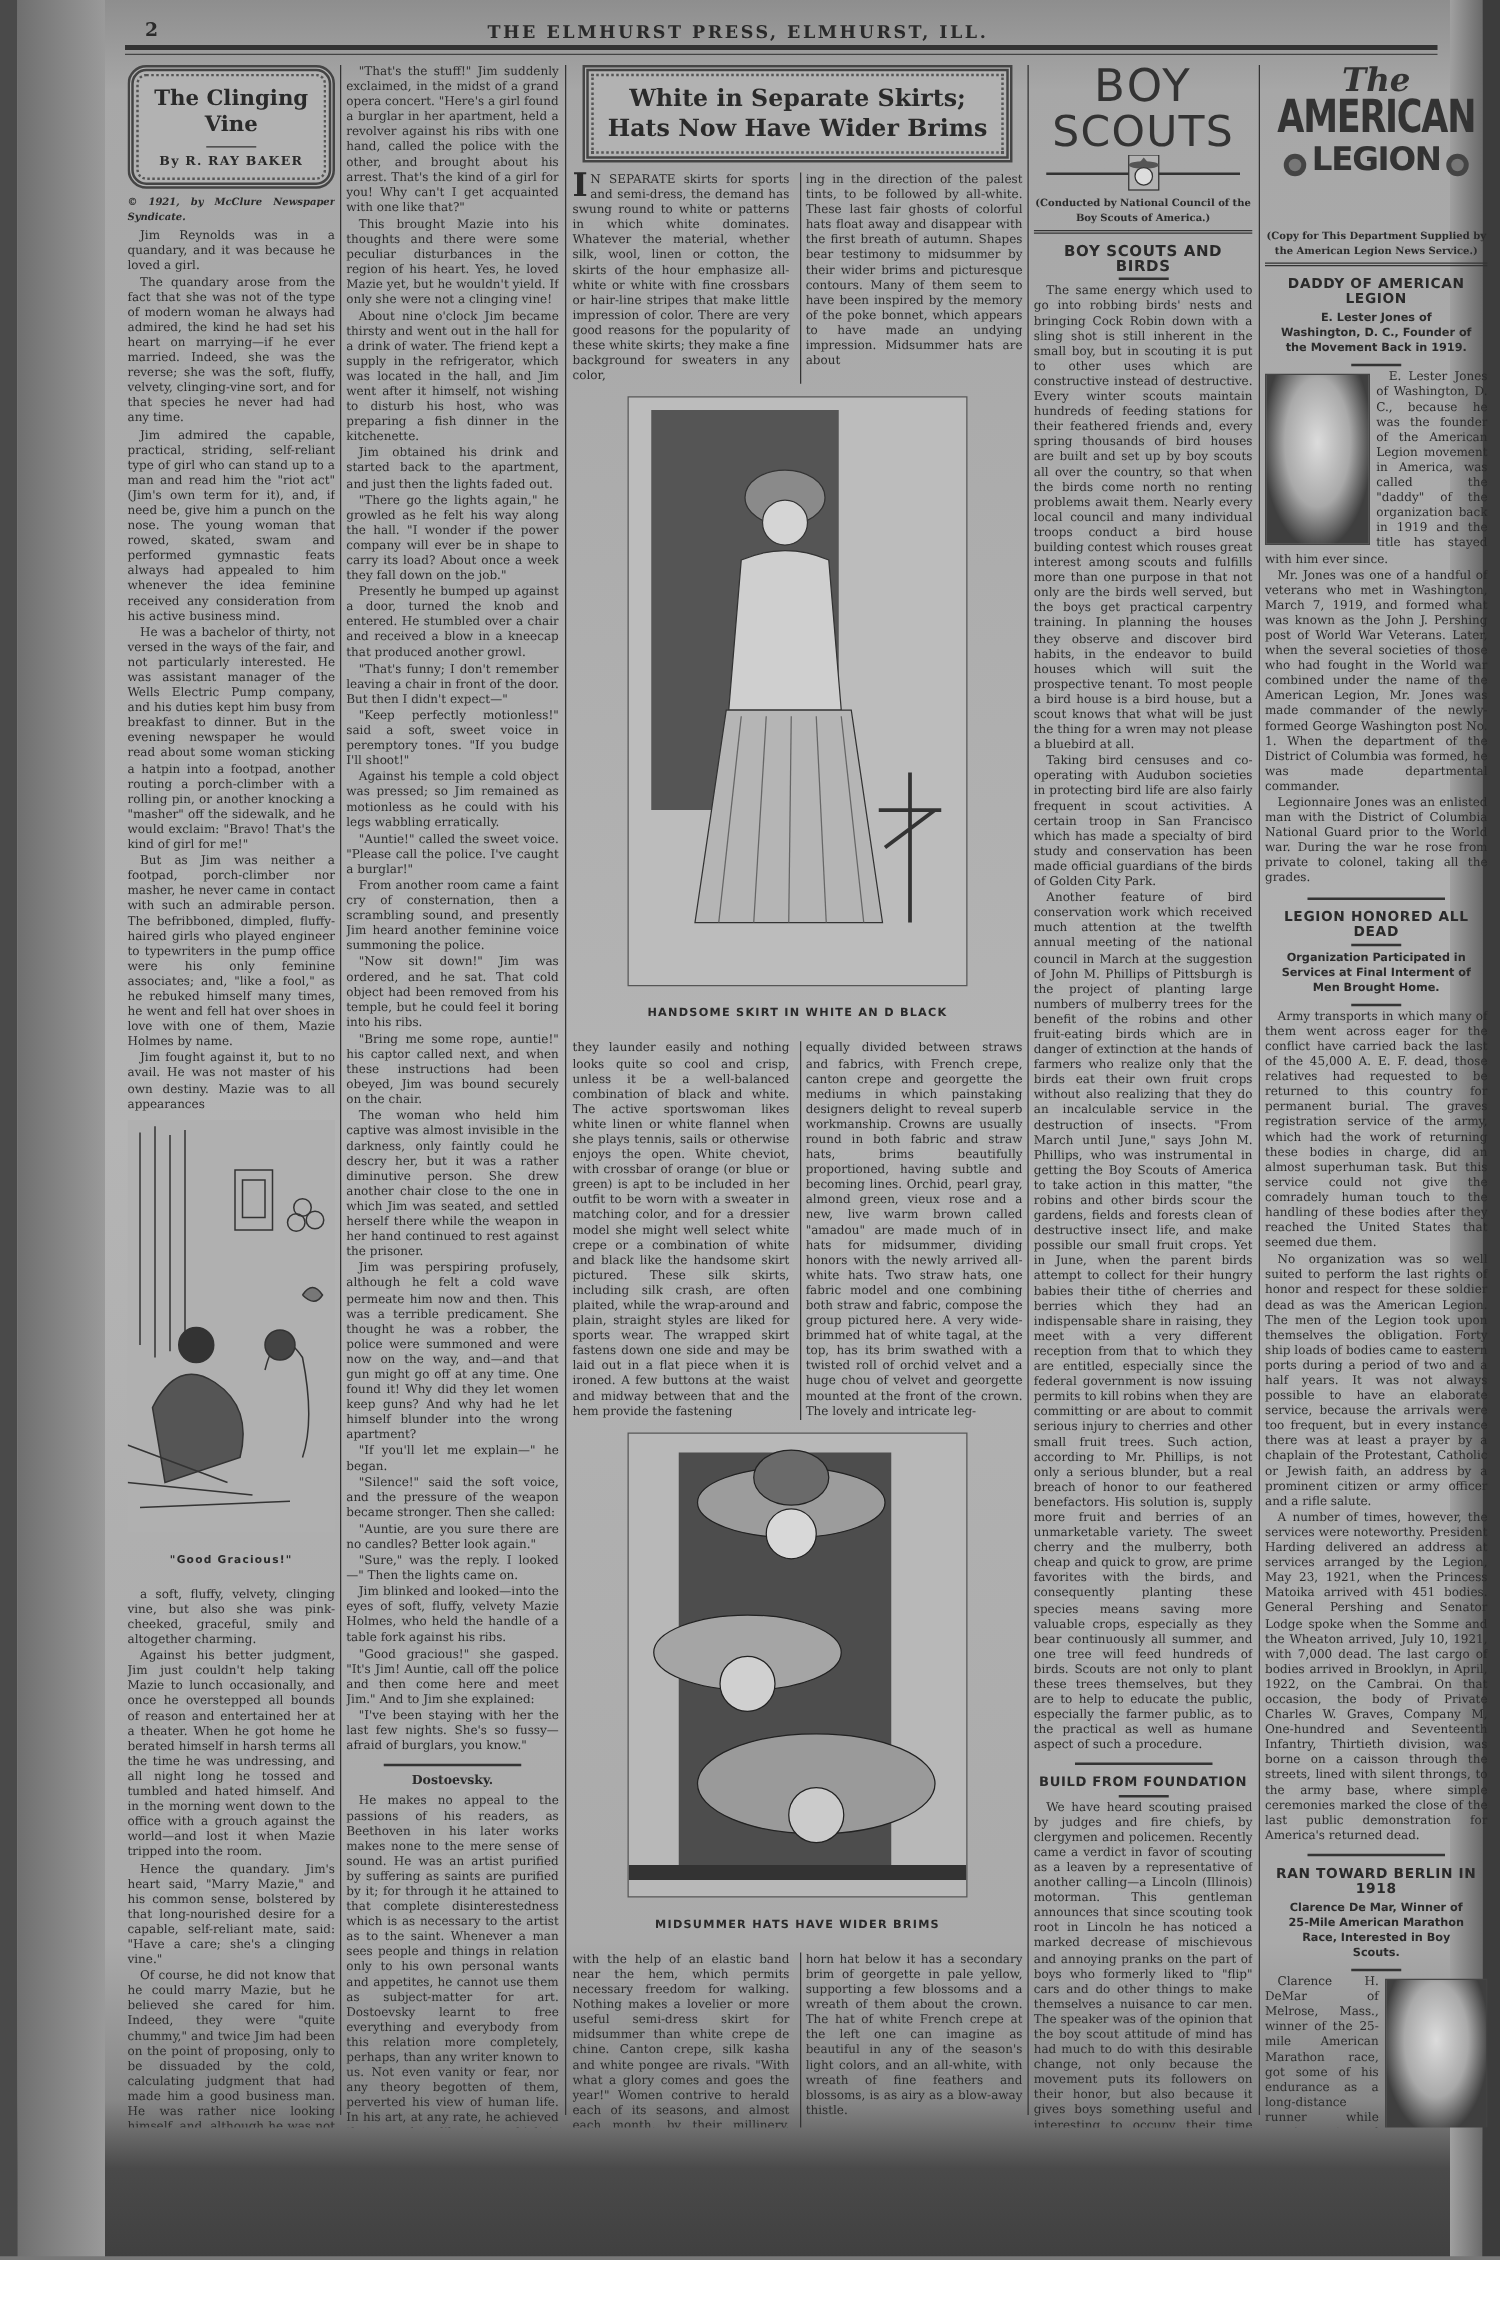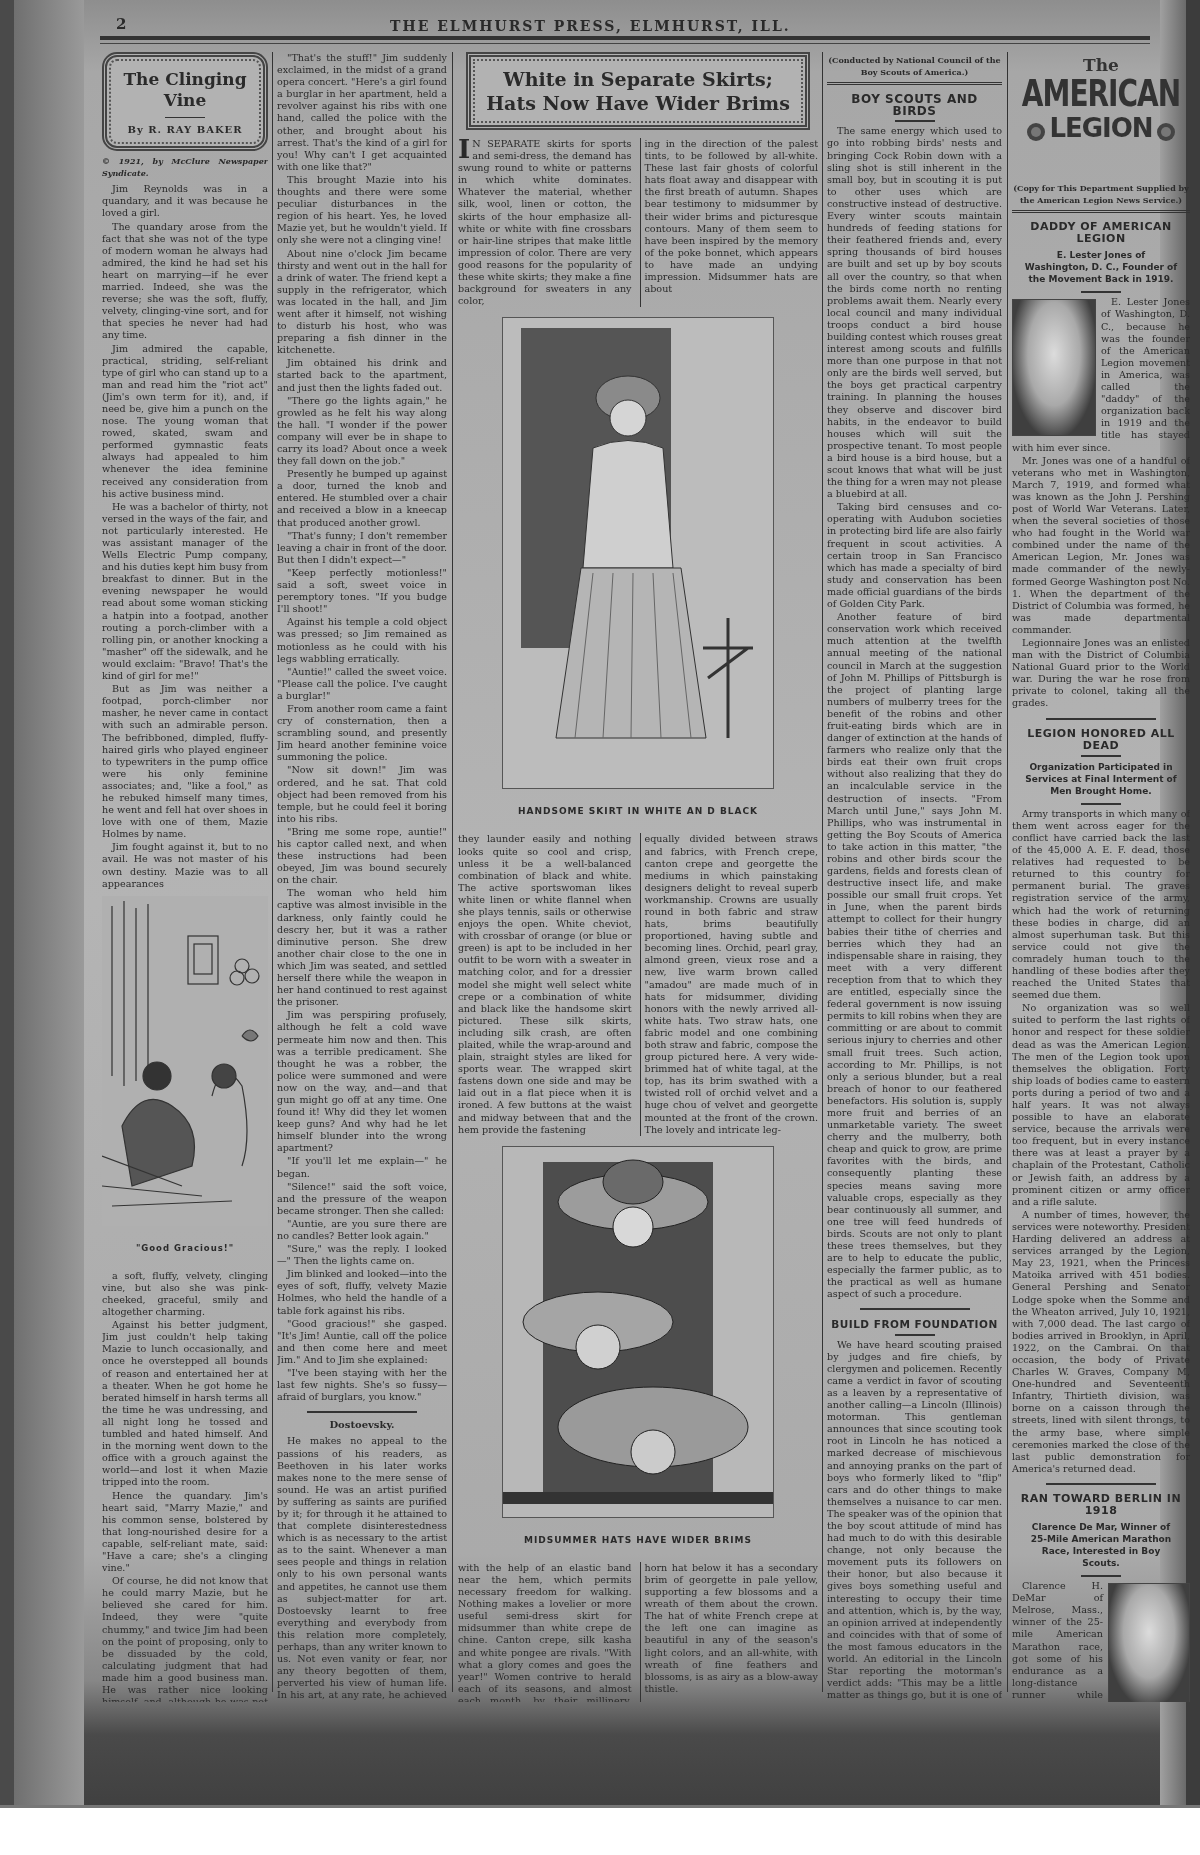--- a/index.html
+++ b/index.html
@@ -178,38 +178,51 @@
       <div style="width:176px;border-left:1px solid #333;padding-left:4px;">
         <div>horn hat below it has a secondary brim of georgette in pale yellow, supporting a few blossoms and a wreath of them about the crown. The hat of white French crepe at the left one can imagine as beautiful in any of the season's light colors, and an all-white, with wreath of fine feathers and blossoms, is as airy as a blow-away thistle.</div>
         <div style="font-family:'DejaVu Serif',serif;font-style:italic;font-size:24px;margin:12px 0 4px 20px;color:#333;">Julia Movement</div>
         <div style="font-size:6px;text-align:center;font-weight:bold;">COPYRIGHT BY WESTERN NEWSPAPER UNION</div>
       </div>
     </div>
   </div>
   <div class="vrule" style="left:732px;height:1640px;"></div>
 
   <div class="col" style="left:737px;width:175px;height:1650px;">
+    <div class="boy-scouts-logo">
+      <div style="font-size:36px;line-height:36px;letter-spacing:2px;">BOY</div>
+      <div style="font-size:34px;line-height:36px;letter-spacing:1px;">SCOUTS</div>
+      <div style="position:relative;height:30px;">
+        <div style="position:absolute;left:10px;right:10px;top:14px;border-top:2px solid #333;"></div>
+        <svg style="position:relative;" width="30" height="30" viewBox="0 0 30 30">
+          <rect x="3" y="0" width="24" height="28" fill="#b2b2b2" stroke="#333"></rect>
+          <ellipse cx="15" cy="8" rx="12" ry="3" fill="#555"></ellipse>
+          <path d="M10 8 l5 -6 l5 6" fill="#555"></path>
+          <circle cx="15" cy="17" r="7" fill="#ddd" stroke="#333"></circle>
+        </svg>
+      </div>
+    </div>
     <div class="credit" style="font-style:normal;text-align:center;margin-top:2px;">(Conducted by National Council of the Boy Scouts of America.)</div>
     <div style="border-top:3px double #333;margin:4px 0;"></div>
     <div class="sechead">BOY SCOUTS AND BIRDS</div>
     <div class="shortrule"></div>
     <p>The same energy which used to go into robbing birds' nests and bringing Cock Robin down with a sling shot is still inherent in the small boy, but in scouting it is put to other uses which are constructive instead of destructive. Every winter scouts maintain hundreds of feeding stations for their feathered friends and, every spring thousands of bird houses are built and set up by boy scouts all over the country, so that when the birds come north no renting problems await them. Nearly every local council and many individual troops conduct a bird house building contest which rouses great interest among scouts and fulfills more than one purpose in that not only are the birds well served, but the boys get practical carpentry training. In planning the houses they observe and discover bird habits, in the endeavor to build houses which will suit the prospective tenant. To most people a bird house is a bird house, but a scout knows that what will be just the thing for a wren may not please a bluebird at all.</p>
     <p>Taking bird censuses and co-operating with Audubon societies in protecting bird life are also fairly frequent in scout activities. A certain troop in San Francisco which has made a specialty of bird study and conservation has been made official guardians of the birds of Golden City Park.</p>
     <p>Another feature of bird conservation work which received much attention at the twelfth annual meeting of the national council in March at the suggestion of John M. Phillips of Pittsburgh is the project of planting large numbers of mulberry trees for the benefit of the robins and other fruit-eating birds which are in danger of extinction at the hands of farmers who realize only that the birds eat their own fruit crops without also realizing that they do an incalculable service in the destruction of insects. "From March until June," says John M. Phillips, who was instrumental in getting the Boy Scouts of America to take action in this matter, "the robins and other birds scour the gardens, fields and forests clean of destructive insect life, and make possible our small fruit crops. Yet in June, when the parent birds attempt to collect for their hungry babies their tithe of cherries and berries which they had an indispensable share in raising, they meet with a very different reception from that to which they are entitled, especially since the federal government is now issuing permits to kill robins when they are committing or are about to commit serious injury to cherries and other small fruit trees. Such action, according to Mr. Phillips, is not only a serious blunder, but a real breach of honor to our feathered benefactors. His solution is, supply more fruit and berries of an unmarketable variety. The sweet cherry and the mulberry, both cheap and quick to grow, are prime favorites with the birds, and consequently planting these species means saving more valuable crops, especially as they bear continuously all summer, and one tree will feed hundreds of birds. Scouts are not only to plant these trees themselves, but they are to help to educate the public, especially the farmer public, as to the practical as well as humane aspect of such a procedure.</p>
     <div class="longrule"></div>
     <div class="sechead" style="font-size:10.5px;">BUILD FROM FOUNDATION</div>
     <div class="shortrule"></div>
     <p>We have heard scouting praised by judges and fire chiefs, by clergymen and policemen. Recently came a verdict in favor of scouting as a leaven by a representative of another calling—a Lincoln (Illinois) motorman. This gentleman announces that since scouting took root in Lincoln he has noticed a marked decrease of mischievous and annoying pranks on the part of boys who formerly liked to "flip" cars and do other things to make themselves a nuisance to car men. The speaker was of the opinion that the boy scout attitude of mind has had much to do with this desirable change, not only because the movement puts its followers on their honor, but also because it gives boys something useful and interesting to occupy their time and attention, which is, by the way, an opinion arrived at independently and coincides with that of some of the most famous educators in the world. An editorial in the Lincoln Star reporting the motorman's verdict adds: "This may be a little matter as things go, but it is one of the small matters that go to make big ones."</p>
 
   </div>
   <div class="vrule" style="left:917px;height:1640px;"></div>
 
   <div class="col" style="left:922px;width:178px;height:1650px;">
     <div class="legion-logo">
-      <div style="font-family:'DejaVu Serif',serif;font-weight:bold;font-size:17px;line-height:26px;">The</div>
+      <div style="font-family:'DejaVu Serif',serif;font-style:italic;font-weight:bold;font-size:26px;line-height:26px;">The</div>
       <div style="font-family:'DejaVu Sans',sans-serif;font-weight:bold;font-size:28px;line-height:32px;letter-spacing:-1px;transform:scaleY(1.3);">AMERICAN</div>
       <div style="display:flex;align-items:flex-end;justify-content:center;gap:3px;margin-top:4px;">
         <svg width="20" height="20" viewBox="0 0 20 20">
             <circle cx="10" cy="10" r="9" fill="#444"></circle>
             <circle cx="10" cy="10" r="5" fill="#777"></circle>
           </svg>
         <span style="font-family:'DejaVu Sans',sans-serif;font-weight:bold;font-size:26px;line-height:28px;letter-spacing:-1px;">LEGION</span>
         <svg width="20" height="20" viewBox="0 0 20 20">
             <circle cx="10" cy="10" r="9" fill="#444"></circle>
             <circle cx="10" cy="10" r="5" fill="#777"></circle>

